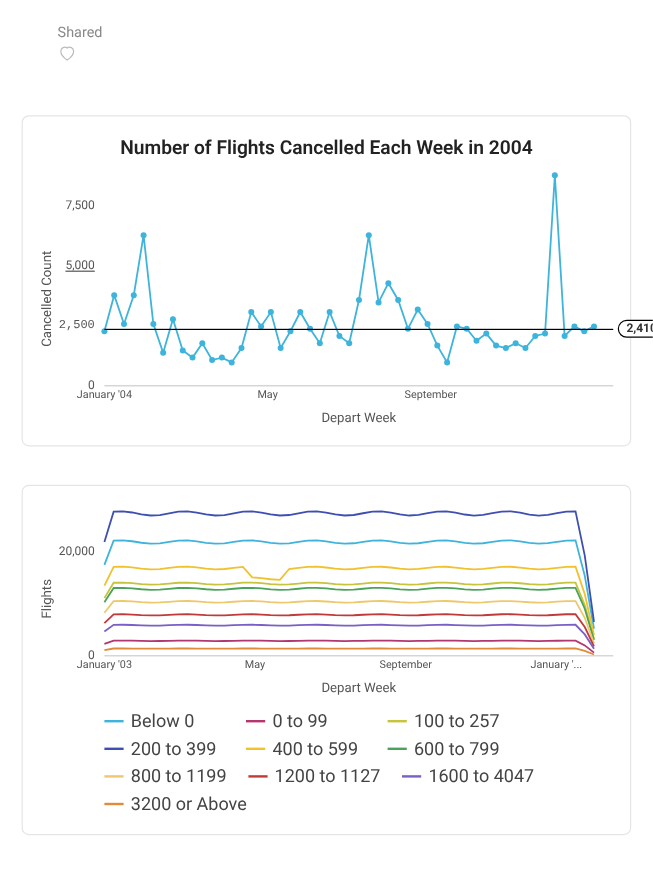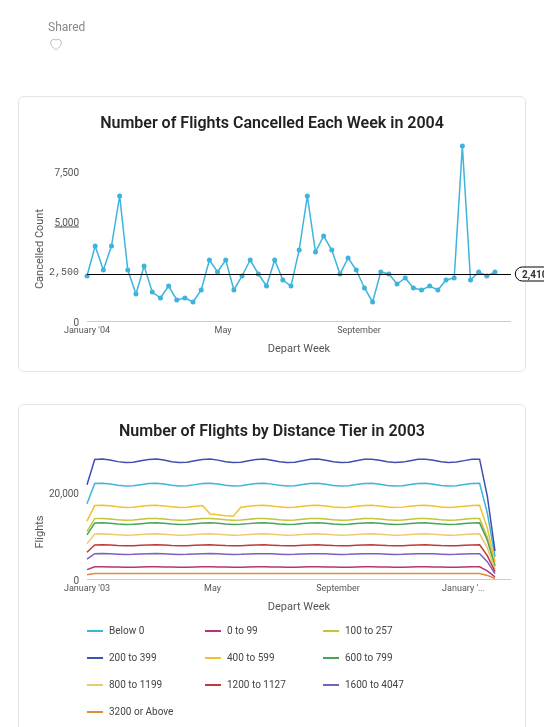--- a/index.html
+++ b/index.html
@@ -15,21 +15,21 @@
 .chart-area { position:relative; }
 .yaxis-label { position:absolute; left:-6px; top:50%; transform:translate(-50%,-50%) rotate(-90deg); font-size:11px; color:#555; white-space:nowrap; }
 .plot-wrap { margin-left:54px; }
 .plot { position:relative; border-bottom:1px solid #ccc; }
 .ytick { position:absolute; left:-8px; transform:translate(-100%,-50%); font-size:10px; color:#555; }
 .xtick { position:absolute; top:100%; transform:translateX(-50%); font-size:9px; color:#555; padding-top:4px; white-space:nowrap; }
 .xlabel { text-align:center; font-size:11px; color:#555; margin-top:20px; }
 .ref-line { position:absolute; left:0; right:0; height:0; border-top:1px solid #000; }
 .ref-badge { position:absolute; right:-4px; transform:translate(100%,-50%); font-size:10px; font-weight:700; background:#fff; border:1px solid #000; border-radius:10px; padding:1px 6px; }
 svg.plot-svg { position:absolute; left:0; top:0; width:100%; height:100%; overflow:visible; }
-.legend { display:flex; flex-wrap:wrap; gap:16px 18px; margin:12px 0 0 54px; font-size:10px; color:#444; }
+.legend { display:flex; flex-wrap:wrap; gap:5px 18px; margin:12px 0 0 54px; font-size:15px; color:#444; }
 .legend-item { display:flex; align-items:center; gap:6px; min-width:100px; }
 .legend-swatch { width:16px; height:2px; }
 </style>
 </head>
 <body>
 
 <div class="page">
   <div class="header">
     <div class="shared">Shared</div>
     <div class="title-row">
@@ -108,21 +108,20 @@
             <div class="xtick" style="left: 0px;">January '04</div>
             <div class="xtick" style="left: 136px;">May</div>
             <div class="xtick" style="left: 272px;">September</div>
           </div>
         <div class="xlabel">Depart Week</div>
       </div>
     </div>
   </div>
 
   <div class="card">
-    <div class="chart-title">Number of Flights by Distance Tier in 2003</div>
     <div class="chart-area">
       <div class="yaxis-label" style="left:6px;">Flights</div>
       <div class="plot-wrap">
         <div class="plot" id="plot2" style="height:130px;">
           <svg class="plot-svg" id="svg2">
               <polyline points="0,53.733333333333334 7.69811320754717,33.54650918589937 15.39622641509434,33.27406455451084 23.09433962264151,34.05551343793229 30.79245283018868,35.2994709005783 38.49056603773585,36.06453473492776 46.18867924528302,35.771719883871725 53.886792452830186,34.64262278897404 61.58490566037736,33.53172162136238 69.28301886792453,33.27972423715819 76.9811320754717,34.07733723277096 84.67924528301887,35.320942994765375 92.37735849056604,36.06940547566174 100.0754716981132,35.75630319167088 107.77358490566037,34.61858570914045 115.47169811320754,33.51725493669784 123.16981132075472,33.28577604620119 130.86792452830187,34.09932764708989 138.56603773584905,35.342230107216466 146.2641509433962,36.07387962393341 153.9622641509434,35.74057842955017 161.66037735849056,34.594562223102926 169.35849056603774,33.5031132220315 177.05660377358492,33.29221827062865 184.75471698113208,34.1214784636001 192.45283018867926,35.3633262194852 200.1509433962264,36.077955914779196 207.8490566037736,35.72455004332805 215.54716981132074,34.57055912295523 223.24528301886792,33.489300475611216 230.94339622641508,33.29904908904824 238.64150943396226,34.143783419662526 246.33962264150944,35.38422536712608 254.0377358490566,36.081633195720656 261.73584905660374,35.708222564665846 269.4339622641509,34.546583195027466 277.1320754716981,33.475820602676535 284.8301886792453,33.30626657020157 292.5283018867924,34.16623620905864 300.2264150943396,35.404921641380966 307.9245283018868,36.08491042709032 315.622641509434,35.691600609786406 323.3207547169811,34.522641217967376 331.0188679245283,33.46267741435469 338.7169811320755,33.313868673510186 346.41509433962267,34.188830483773415 354.11320754716985,35.425409190849464 361.811320754717,36.08778668232564 369.50943396226415,35.674688878169036 377.20754716981133,34.498739960823926 384.9056603773585,33.44987462658287 392.60377358490564,33.32185324965245 400.3018867924528,62.81155985579012 408,106.94568222314341 " fill="none" stroke="#3eb4dc" stroke-width="1.5"></polyline>
               <polyline points="0,119.6 7.69811320754717,116.84725125262264 15.39622641509434,116.81009971197875 23.09433962264151,116.9166609233544 30.79245283018868,117.08629148644249 38.49056603773585,117.1906183729447 46.18867924528302,117.15068907507342 53.886792452830186,116.99672128940556 61.58490566037736,116.84523476654941 69.28301886792453,116.8108714868852 76.9811320754717,116.91963689537786 84.67924528301887,117.08921949928619 92.37735849056604,117.19128256486296 100.0754716981132,117.14858679886422 107.77358490566037,116.99344350579187 115.47169811320754,116.84326203682244 123.16981132075472,116.81169673357289 130.86792452830187,116.92263558823953 138.56603773584905,117.0921222873477 146.2641509433962,117.19189267599091 153.9622641509434,117.14644251312048 161.66037735849056,116.99016757587768 169.35849056603774,116.84133362118611 177.05660377358492,116.81257521872209 184.75471698113208,116.92565615412728 192.45283018867926,117.0949990299298 200.1509433962264,117.19244853383353 207.8490566037736,117.14425682409019 215.54716981132074,116.98689442585753 223.24528301886792,116.83945006485607 230.94339622641508,116.81350669396112 238.64150943396226,116.92869773904489 246.33962264150944,117.09784891369901 254.0377358490566,117.19294998123463 261.73584905660374,117.14203034972716 269.4339622641509,116.98362498114011 277.1320754716981,116.83761190036498 284.8301886792453,116.81449089593657 292.5283018867924,116.93175948305345 300.2264150943396,117.10067113291558 307.9245283018868,117.1933968764214 315.622641509434,117.13976371951632 323.3207547169811,116.98036016608646 331.0188679245283,116.835819647412 338.7169811320755,116.81552754638776 346.41509433962267,116.93484052051456 354.11320754716985,117.1034648896613 361.811320754717,117.1937890930444 369.50943396226415,117.13745757429578 377.20754716981133,116.97710090374872 384.9056603773585,116.83407381271584 392.60377358490564,116.81661635222534 400.3018867924528,120.83793998033502 408,126.85622939406501 " fill="none" stroke="#b5356f" stroke-width="1.5"></polyline>
               <polyline points="0,81.46666666666667 7.69811320754717,68.62050584557232 15.39622641509434,68.44713198923418 23.09433962264151,68.94441764232056 30.79245283018868,69.73602693673163 38.49056603773585,70.22288574040857 46.18867924528302,70.03654901700929 53.886792452830186,69.31803268389257 61.58490566037736,68.6110955772306 69.28301886792453,68.45073360546431 76.9811320754717,68.95830551176334 84.67924528301887,69.74969099666887 92.37735849056604,70.22598530269383 100.0754716981132,70.02673839469966 107.77358490566037,69.3027363603621 115.47169811320754,68.60188950517136 123.16981132075472,68.45458475667348 130.86792452830187,68.97229941178449 138.56603773584905,69.76323734095594 146.2641509433962,70.22883248795762 153.9622641509434,70.01673172789556 161.66037735849056,69.28744868742913 169.35849056603774,68.59289023220187 177.05660377358492,68.45868435403641 184.75471698113208,68.98639538592734 192.45283018867926,69.7766621396724 200.1509433962264,70.23142649122312 207.8490566037736,70.00653184575421 215.54716981132074,69.27217398733515 223.24528301886792,68.58410030266168 230.94339622641508,68.46303123848523 238.64150943396226,69.00058944887616 246.33962264150944,69.78996159726206 254.0377358490566,70.23376657909496 261.73584905660374,69.99614163206009 269.4339622641509,69.25691657865384 277.1320754716981,68.57552220170325 284.8301886792453,68.46762418103737 292.5283018867924,69.01487758758276 300.2264150943396,69.80313195360607 307.9245283018868,70.23585208996657 315.622641509434,69.98556402440953 323.3207547169811,69.24168077507015 331.0188679245283,68.56715835458934 338.7169811320755,68.47246188314284 346.41509433962267,69.02925576240128 354.11320754716985,69.81616948508602 361.811320754717,70.23768243420723 369.50943396226415,69.9748020133803 377.20754716981133,69.22647088416068 384.9056603773585,68.55901112600728 392.60377358490564,68.47754297705156 400.3018867924528,87.24371990823008 408,115.32907050563672 " fill="none" stroke="#c5c43a" stroke-width="1.5"></polyline>
               <polyline points="0,34.66666666666667 7.69811320754717,9.43313648237421 15.39622641509434,9.092580693138558 23.09433962264151,10.069391797415363 30.79245283018868,11.624338625722885 38.49056603773585,12.580668418659698 46.18867924528302,12.214649854839664 53.886792452830186,10.803278486217565 61.58490566037736,9.414652026702981 69.28301886792453,9.09965529644775 76.9811320754717,10.096671540963683 84.67924528301887,11.651178743456725 92.37735849056604,12.586756844577195 100.0754716981132,12.19537898958859 107.77358490566037,10.773232136425548 115.47169811320754,9.396568670872313 123.16981132075472,9.107220057751505 130.86792452830187,10.124159558862374 138.56603773584905,11.67778763402059 146.2641509433962,12.592349529916774 153.9622641509434,12.175723036937711 161.66037735849056,10.74320277887864 169.35849056603774,9.37889152753938 177.05660377358492,9.115272838285804 184.75471698113208,10.151848079500127 192.45283018867926,11.704157774356503 200.1509433962264,12.597444893473991 207.8490566037736,12.155687554160082 215.54716981132074,10.71319890369405 223.24528301886792,9.36162559451401 230.94339622641508,9.123811361310274 238.64150943396226,10.179729274578136 246.33962264150944,11.730281708907597 254.0377358490566,12.602041494650805 261.73584905660374,12.135278205832307 269.4339622641509,10.68322899378434 277.1320754716981,9.344775753345672 284.8301886792453,9.132833212751962 292.5283018867924,10.207795261323298 300.2264150943396,11.756152051726204 307.9245283018868,12.606138033862905 315.622641509434,12.114500762233021 323.3207547169811,10.65330152245923 331.0188679245283,9.328346767943344 338.7169811320755,9.142335841887729 346.41509433962267,10.236038104716783 354.11320754716985,11.781761488561827 361.811320754717,12.609733352907057 369.50943396226415,12.093361097711295 377.20754716981133,10.623424951029904 384.9056603773585,9.312343283228586 392.60377358490564,9.15231656206555 400.3018867924528,46.01444981973765 408,101.18210277892926 " fill="none" stroke="#3f4fb0" stroke-width="1.5"></polyline>
               <polyline points="0,71.06666666666666 7.69811320754717,55.46775709819498 15.39622641509434,55.25723170121293 23.09433962264151,55.86107856567496 30.79245283018868,56.82231842317415 38.49056603773585,57.413504113353255 46.18867924528302,57.187238092082694 53.886792452830186,56.31475397329814 61.58490566037736,55.45633034378001 69.28301886792453,55.26160509234953 76.9811320754717,55.877942407141205 84.67924528301887,56.83891049595506 92.37735849056604,57.4172678675568 100.0754716981132,57.17532519356388 107.77358490566037,56.29617986615398 115.47169811320754,55.44515154199378 123.16981132075472,64.10628149024637 130.86792452830187,64.73493500002401 138.56603773584905,65.69535962830363 146.2641509433962,66.26072516394855 153.9622641509434,57.16317424101602 161.66037735849056,56.27761626330681 169.35849056603774,55.43422385338798 177.05660377358492,55.271259572758495 184.75471698113208,55.91205154005462 192.45283018867926,56.87166116960219 200.1509433962264,57.423875025056645 207.8490566037736,57.1507886698444 215.54716981132074,56.25906841319269 223.24528301886792,55.42355036751775 230.94339622641508,55.27653793244636 238.64150943396226,55.92928718792105 246.33962264150944,56.887810510961074 254.0377358490566,57.42671656032958 261.73584905660374,57.13817198178724 269.4339622641509,56.240541559793954 277.1320754716981,55.41313410206824 284.8301886792453,55.28211507697394 292.5283018867924,55.946637070636214 300.2264150943396,56.90380308652165 307.9245283018868,57.42924896638797 315.622641509434,57.12532774392585 323.3207547169811,56.22204094115662 331.0188679245283,55.40297800200133 338.7169811320755,55.2879894295306 346.41509433962267,55.96409628291582 354.11320754716985,56.91963437474732 361.811320754717,57.43147152725163 369.50943396226415,57.11225958767608 377.20754716981133,56.2035717879094 384.9056603773585,55.393084938723135 392.60377358490564,55.294159329276894 400.3018867924528,78.08165988856508 408,112.18529989970173 " fill="none" stroke="#efc22e" stroke-width="1.5"></polyline>

